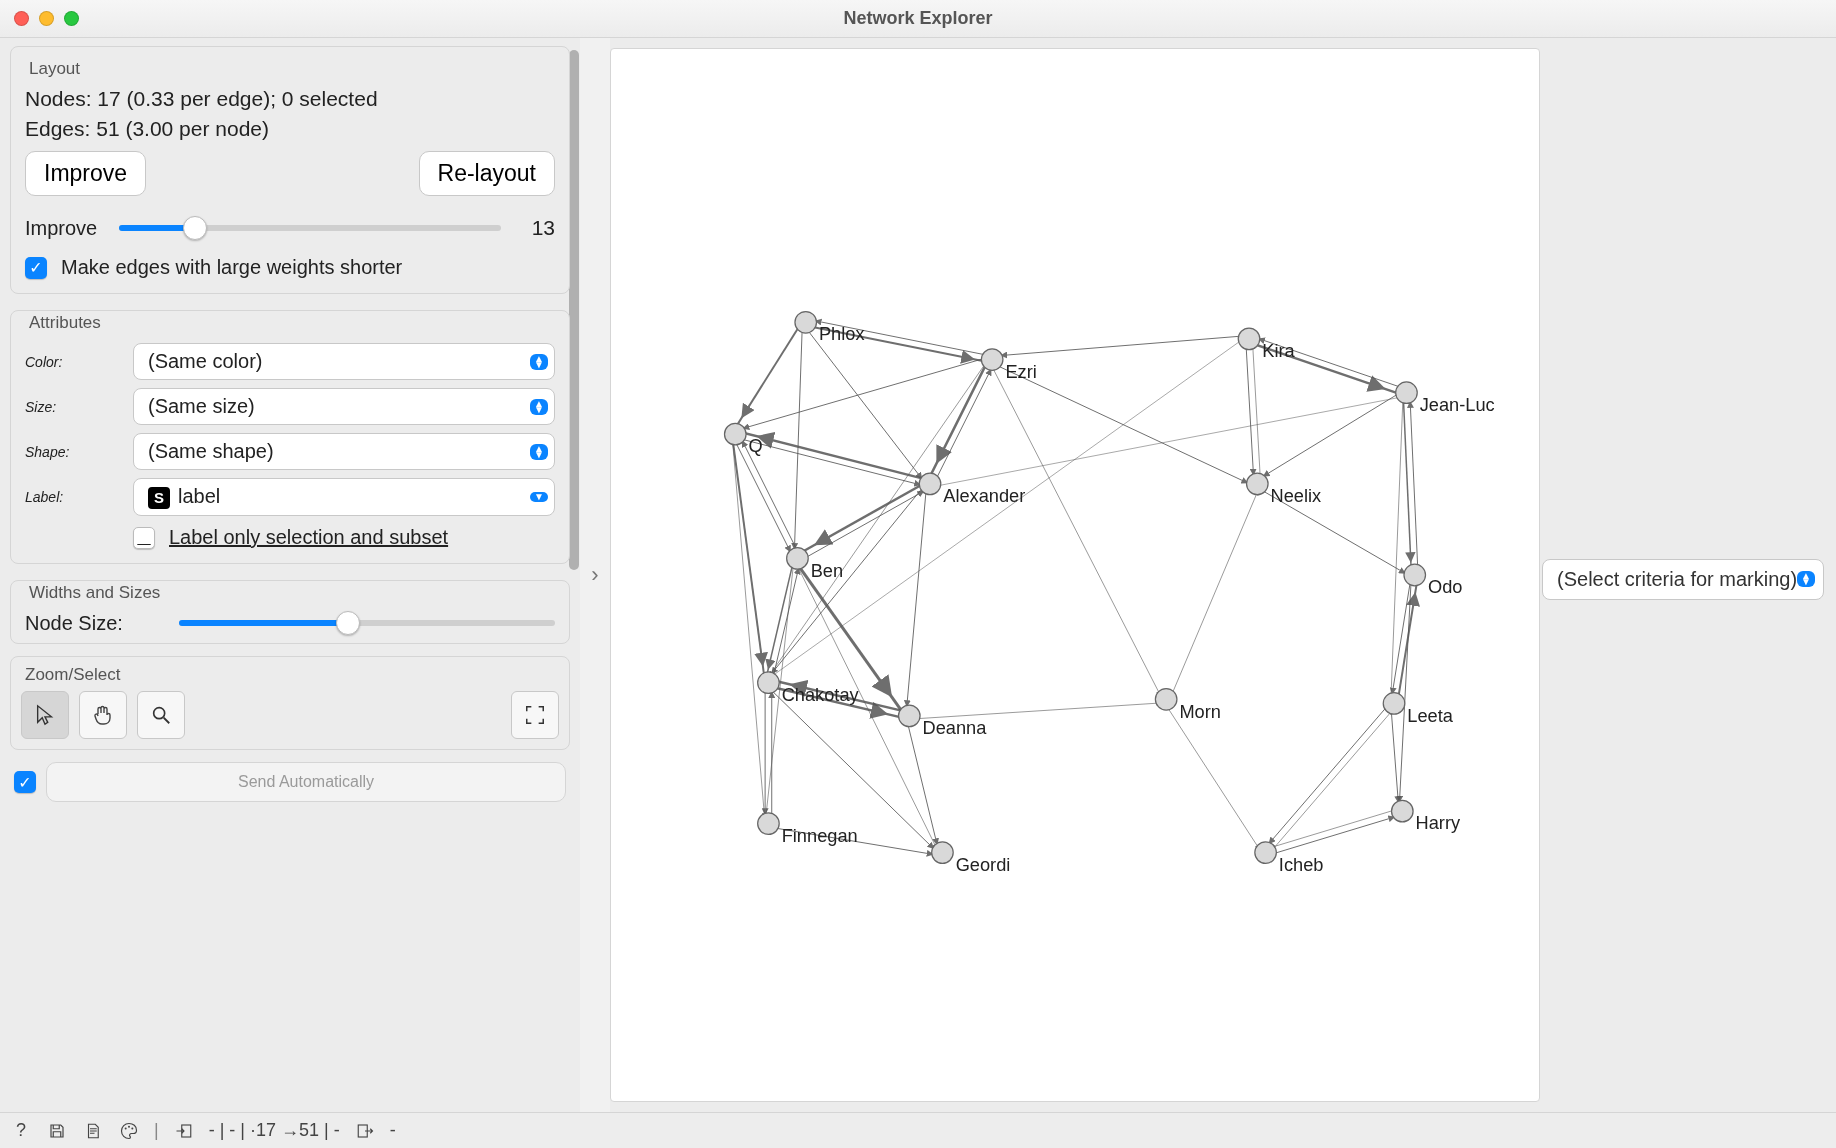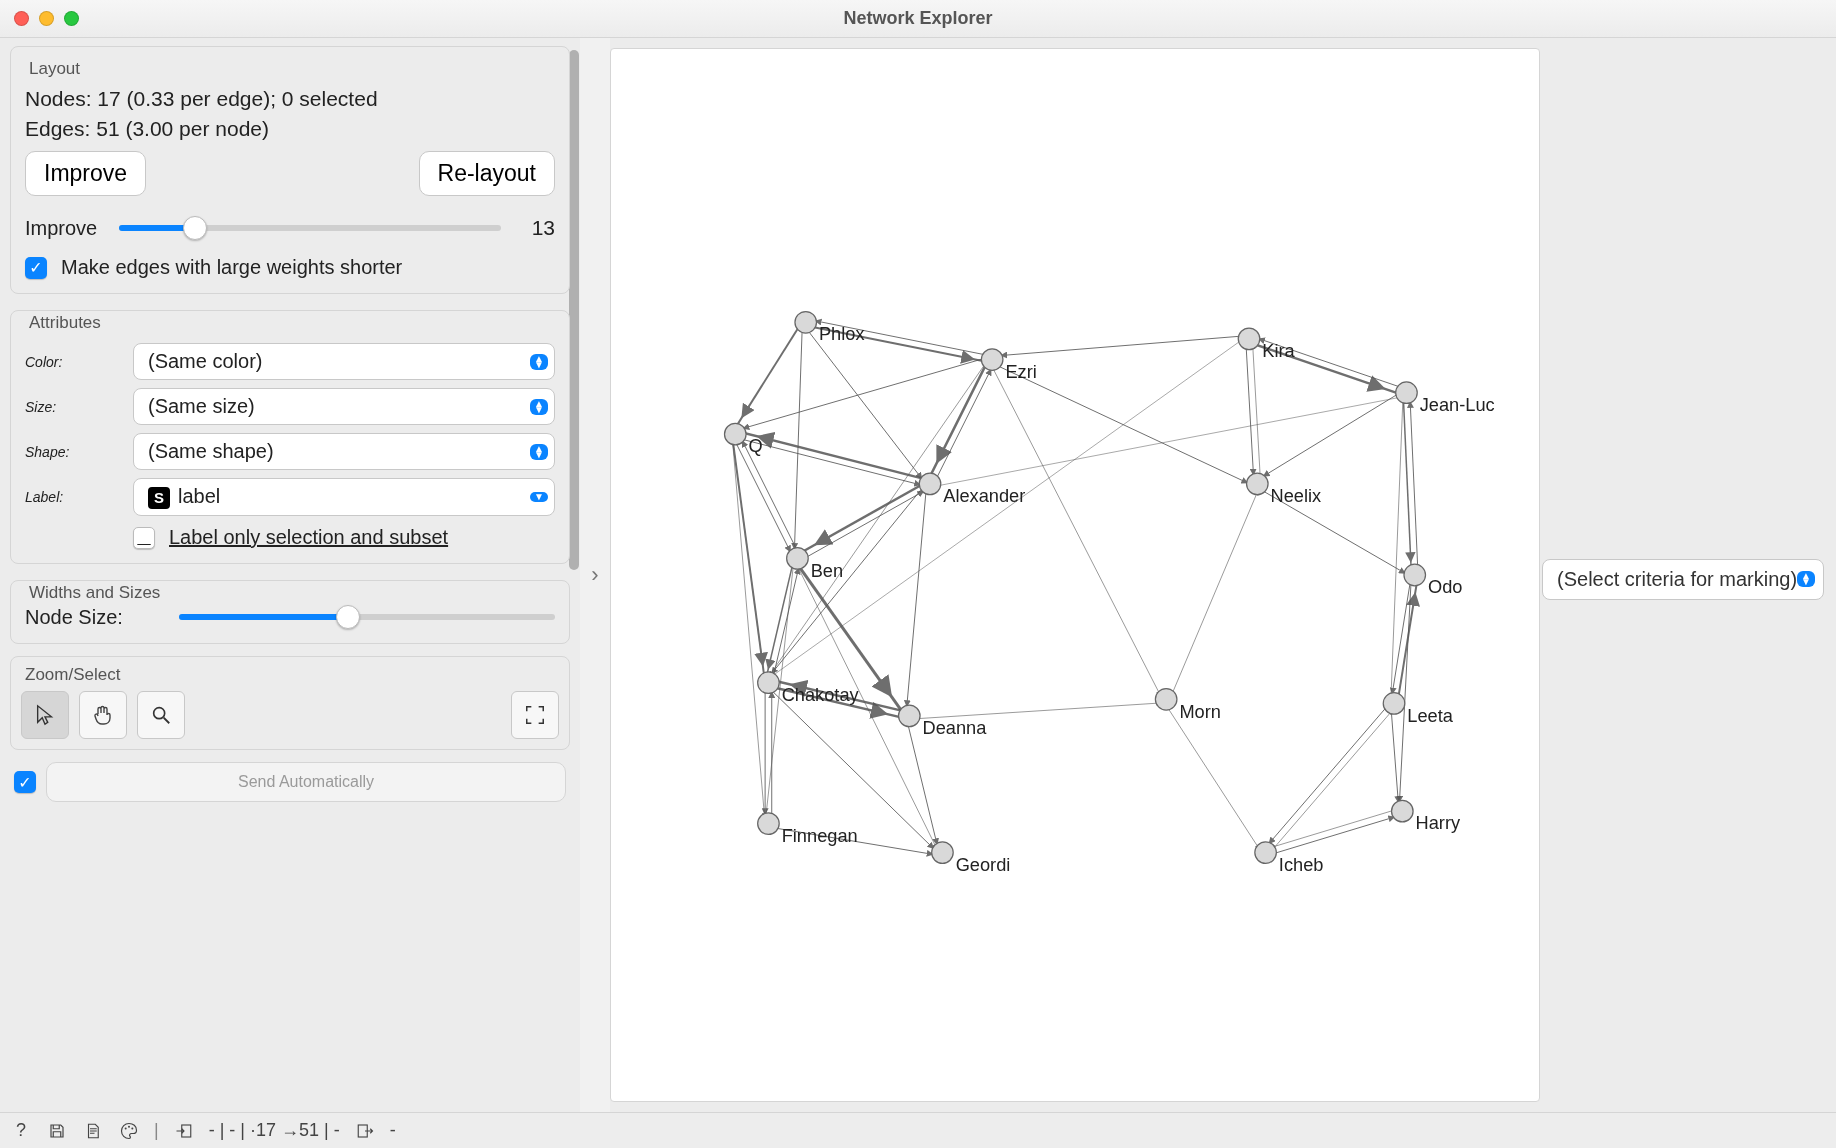--- a/index.html
+++ b/index.html
@@ -131,21 +131,21 @@
           </div>
         </div>
       <div class="row" style="margin-top:10px; padding-left:108px;text-decoration:underline;">
         <span class="cbx empty">✓</span>
         <span style="font-size:20px;">Label only selection and subset</span>
       </div>
     </div>
 
     <div class="groupbox" style="padding-top:4px; overflow:hidden; height:64px;">
       <div class="grouplabel">Widths and Sizes</div>
-      <div class="row" style="">
+      <div class="row" style="margin-top:6px;">
         <div style="font-size:20px; width:140px;">Node Size:</div>
         <div class="slider-wrap">
           <div class="track">
               <div class="fill" style="width:45%"></div>
               <div class="thumb" style="left:45%"></div>
             </div>
         </div>
       </div>
     </div>
 

